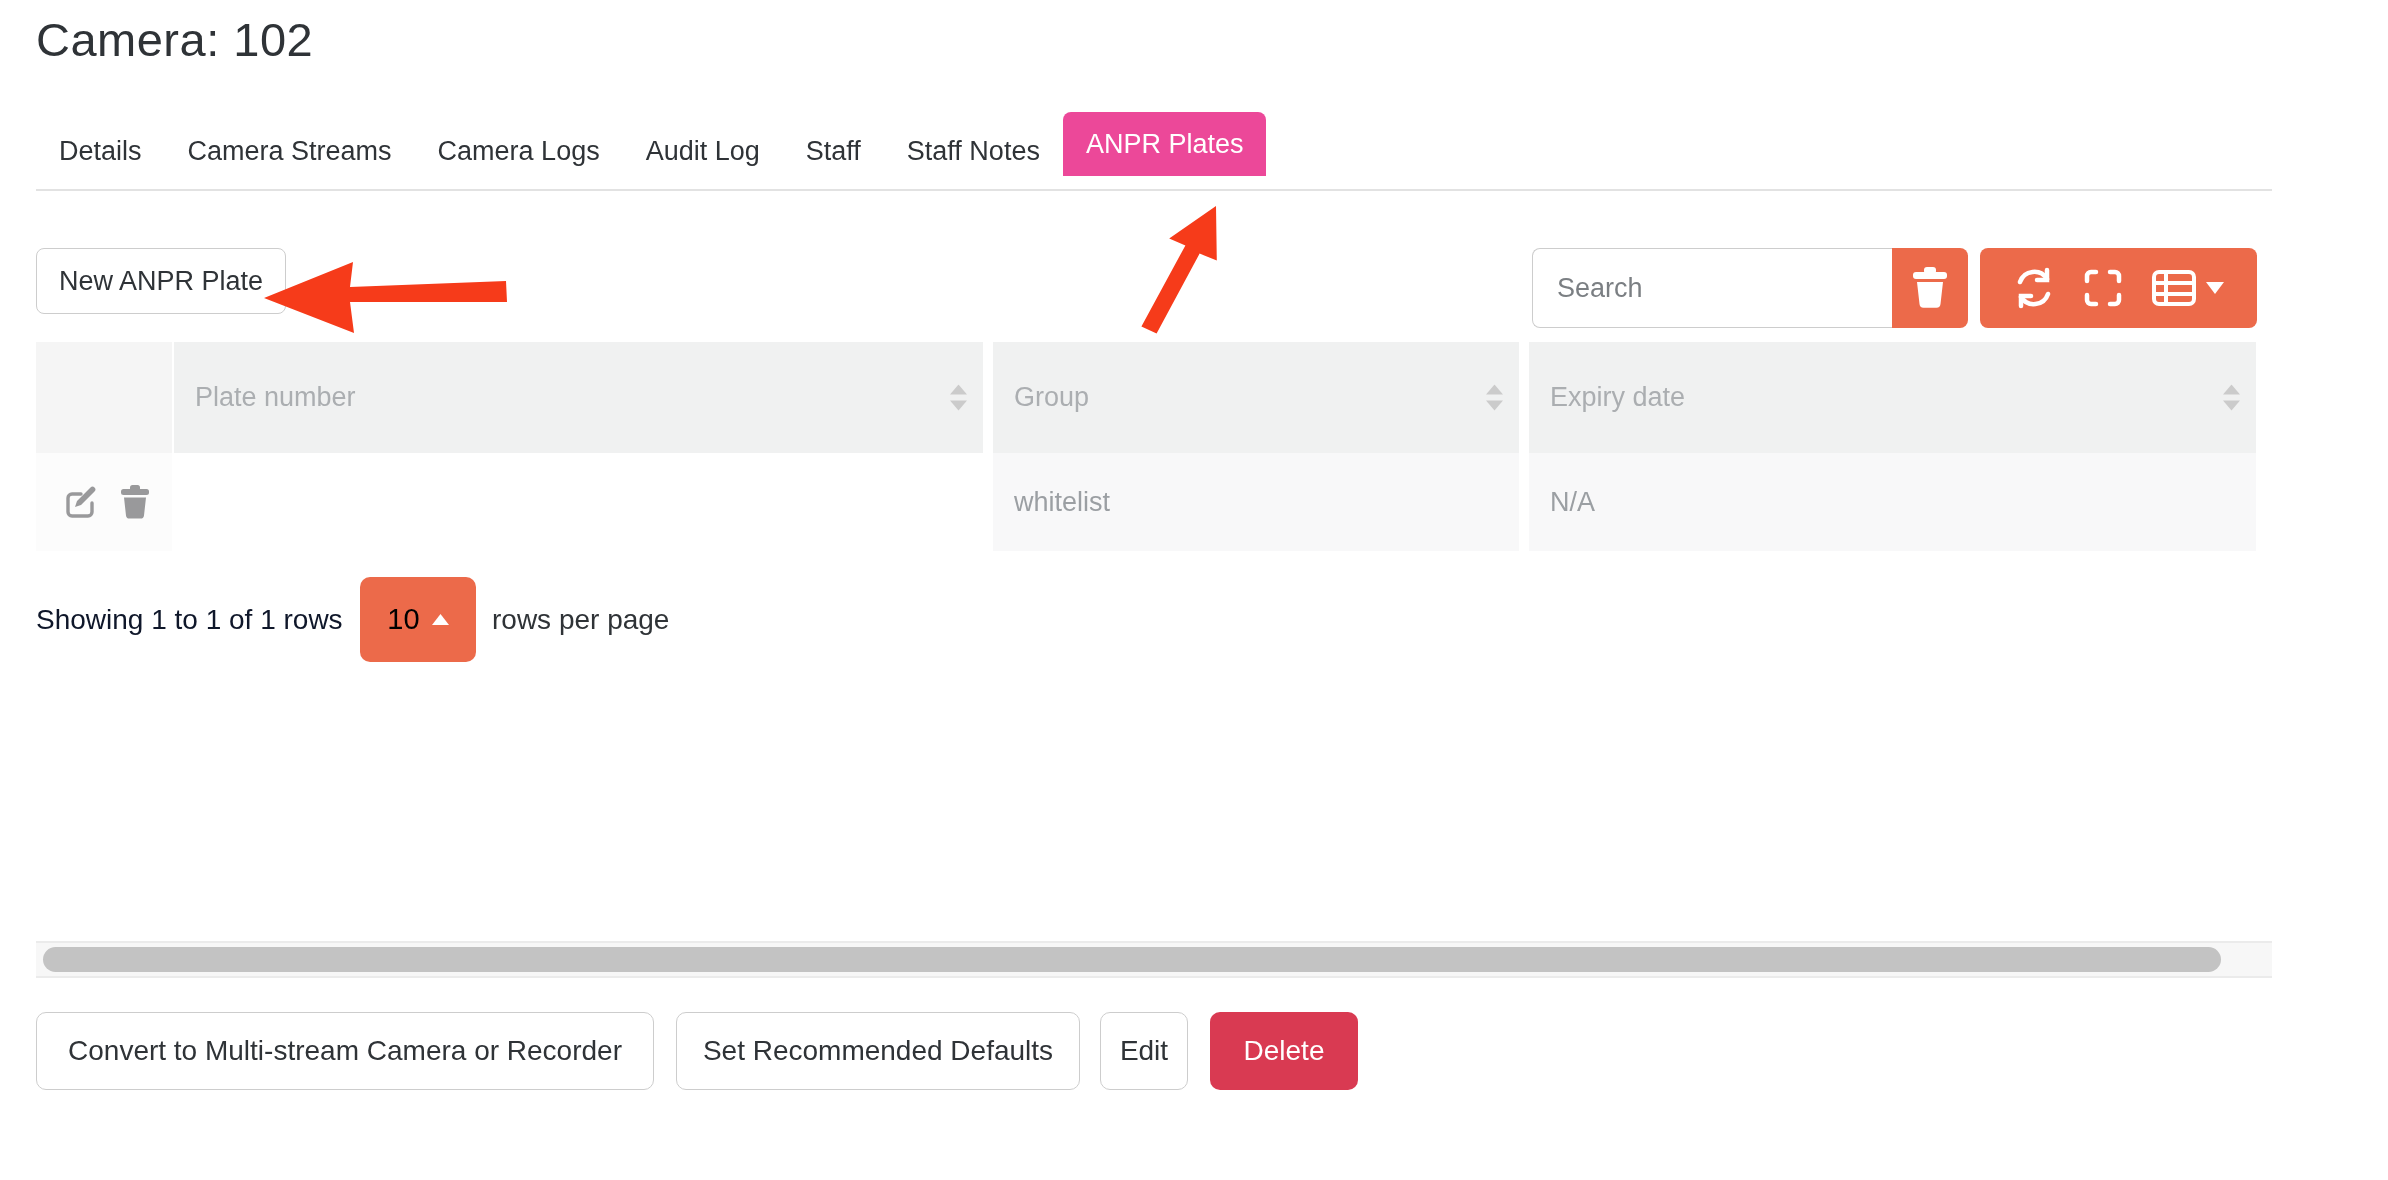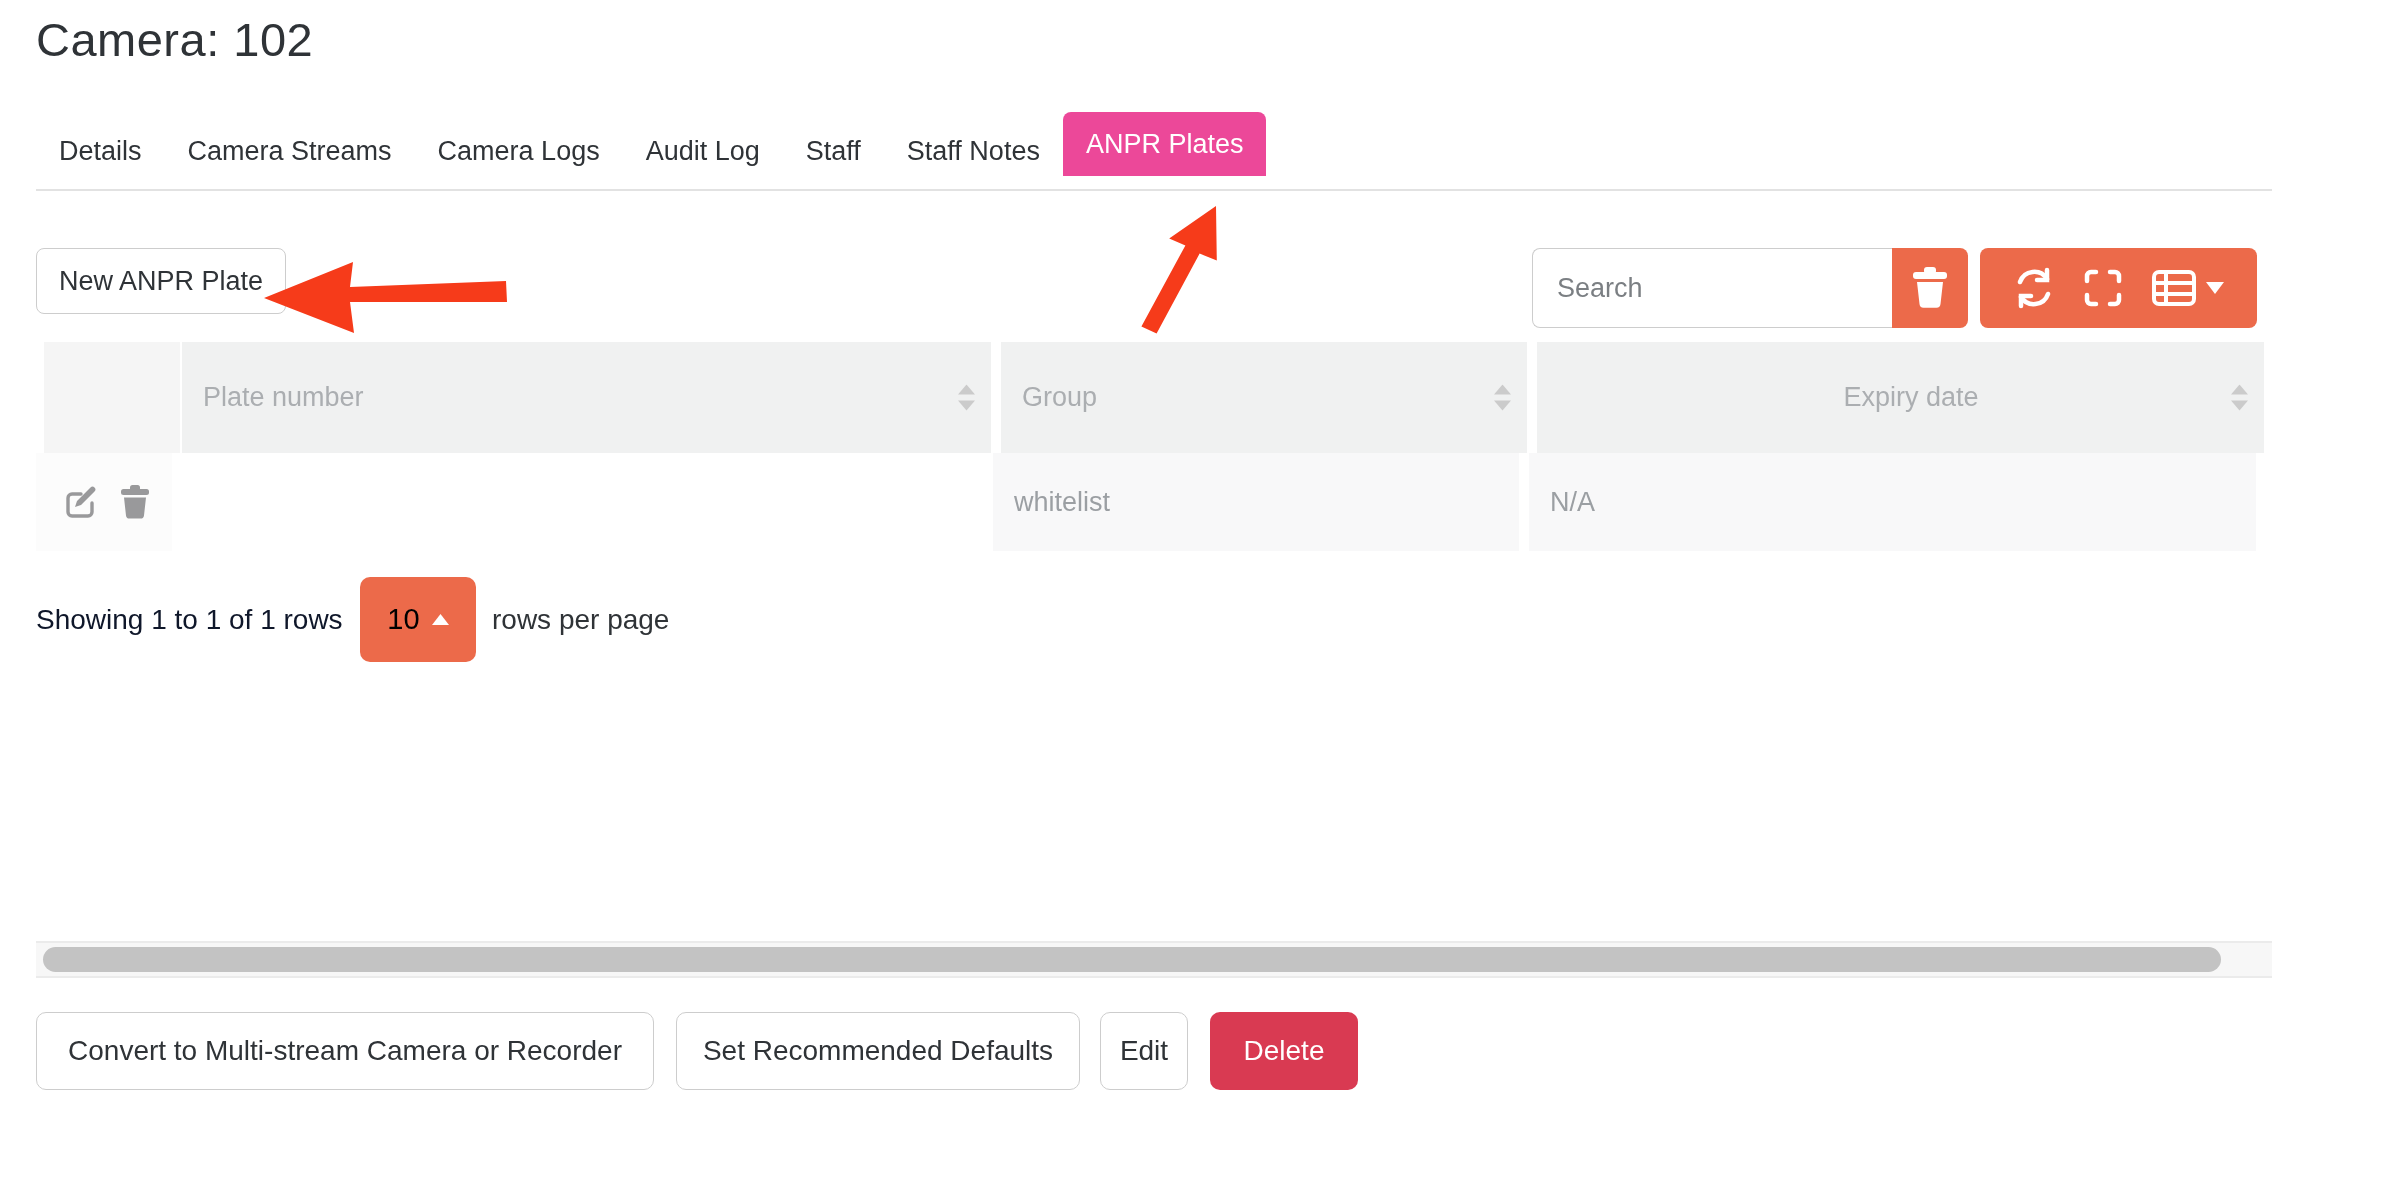--- a/index.html
+++ b/index.html
@@ -21,21 +21,21 @@
   .search-input{position:absolute;left:1532px;top:248px;width:360px;height:80px;box-sizing:border-box;
        border:1px solid #cdcdcd;border-right:none;border-radius:8px 0 0 8px;padding:0 0 0 24px;
        font-size:27px;color:#2f3337;outline:none;font-family:inherit;}
   .search-input::placeholder{color:#7b7f83;opacity:1;}
   .orange-btn{position:absolute;background:#ec6a4a;border:none;display:flex;align-items:center;justify-content:center;cursor:pointer;}
   .trash-btn{left:1892px;top:248px;width:76px;height:80px;border-radius:0 8px 8px 0;}
   .btn-group2{left:1980px;top:248px;width:277px;height:80px;border-radius:8px;display:flex;align-items:center;justify-content:space-around;padding:0 18px;box-sizing:border-box;}
   .btn-group2 .grp-slot{display:flex;align-items:center;gap:10px;cursor:pointer;}
   
   .thead-cell{position:absolute;top:342px;height:111px;background:#f0f1f1;display:flex;align-items:center;
-      font-size:27px;color:#abaeb1;padding-left:21px;box-sizing:border-box;cursor:pointer;margin-left:8px;}
+      font-size:27px;color:#abaeb1;padding-left:21px;box-sizing:border-box;cursor:pointer;}
   .thead-action{background:#f5f5f5;cursor:default;}
   .trow-cell{position:absolute;top:453px;height:98px;background:#f8f8f9;display:flex;align-items:center;
       font-size:27px;color:#9b9fa3;padding-left:21px;box-sizing:border-box;}
   .trow-action{background:#fcfcfc;gap:22px;padding-left:28px;}
   .sort-icon{position:absolute;right:16px;top:50%;transform:translateY(-50%);}
   
   .page-summary{position:absolute;left:36px;top:577px;height:85px;display:flex;align-items:center;font-size:28px;color:#0f172a;}
   .page-size-btn{position:absolute;left:360px;top:577px;width:116px;height:85px;background:#ec6a4a;border:none;
       border-radius:10px;color:#000000;font-size:29px;display:flex;align-items:center;justify-content:center;gap:12px;cursor:pointer;}
   .page-suffix{position:absolute;left:492px;top:577px;height:85px;display:flex;align-items:center;font-size:28px;color:#2f3337;}
@@ -134,21 +134,21 @@
   </div>
   <div class="thead-cell" style="left:993px;width:526px;">
     <span>Group</span>
     <span class="sort-icon icon">
       <svg width="17" height="27" viewBox="0 0 17 27">
           <polygon points="8.5,0 0,10 17,10" fill="#cbcbcb"></polygon>
           <polygon points="0,16 17,16 8.5,26" fill="#cbcbcb"></polygon>
         </svg>
     </span>
   </div>
-  <div class="thead-cell" style="left:1529px;width:727px;justify-content:center;">
+  <div class="thead-cell" style="left:1529px;width:727px;">
     <span>Expiry date</span>
     <span class="sort-icon icon">
       <svg width="17" height="27" viewBox="0 0 17 27">
           <polygon points="8.5,0 0,10 17,10" fill="#cbcbcb"></polygon>
           <polygon points="0,16 17,16 8.5,26" fill="#cbcbcb"></polygon>
         </svg>
     </span>
   </div>
 
   <div class="trow-cell trow-action" style="left:36px;width:136px;">

